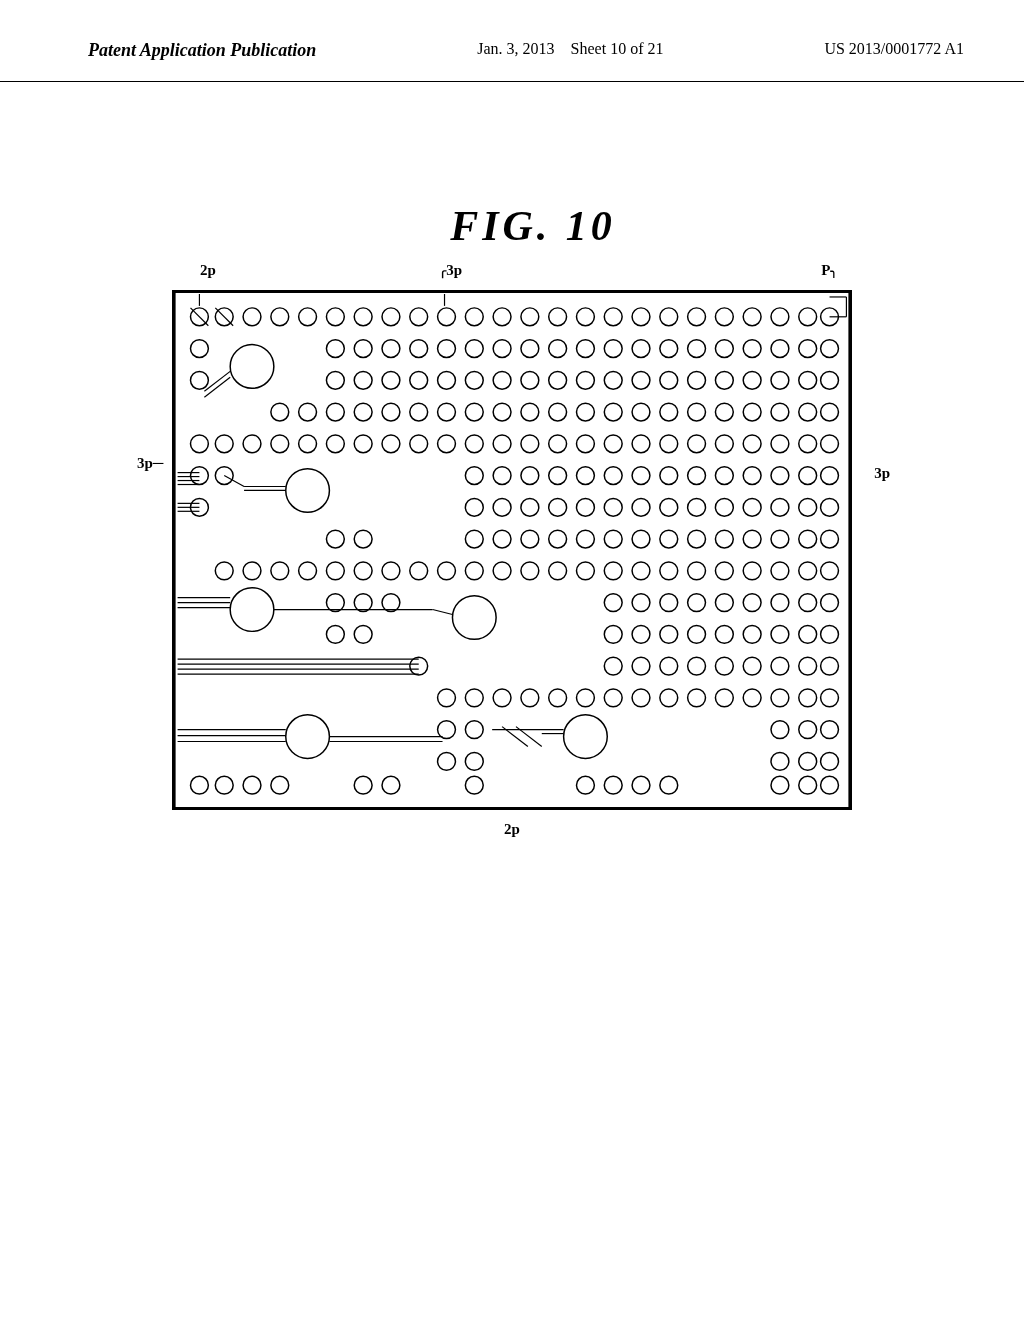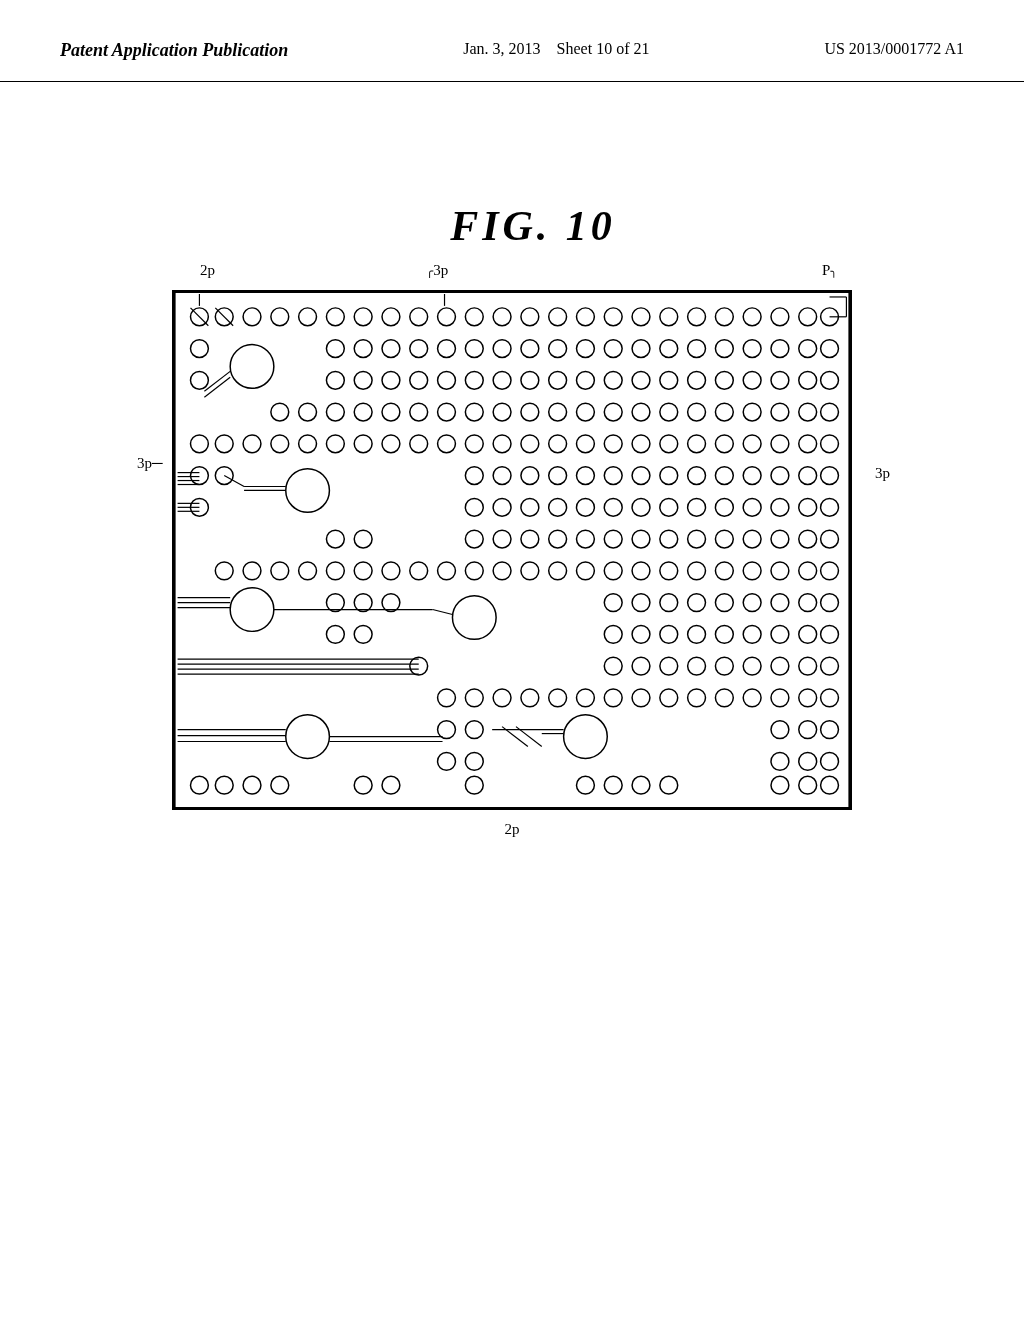--- a/index.html
+++ b/index.html
@@ -8,21 +8,21 @@
       height: 1320px;
       background: #ffffff;
       font-family: 'Times New Roman', Times, serif;
       position: relative;
       overflow: hidden;
     }
     .header {
       display: flex;
       justify-content: space-between;
       align-items: flex-start;
-      padding: 40px 60px 20px 60px;
+      padding: 40px 60px 20px 88px;
       border-bottom: 1px solid #000;
     }
     .header-left {
       font-size: 18px;
       font-weight: bold;
       font-style: italic;
     }
     .header-center {
       font-size: 16px;
       text-align: right;
@@ -39,20 +39,21 @@
       margin-top: 120px;
       margin-bottom: 40px;
       letter-spacing: 4px;
       padding-left: 42px;
     }
     .diagram-container {
       display: flex;
       justify-content: center;
       align-items: flex-start;
       margin-top: 6px;
+      font-weight: bold;
     }
     .diagram-wrapper {
       position: relative;
       width: 680px;
       height: 520px;
     }
     svg.diagram {
       width: 680px;
       height: 520px;
       border: 2px solid #000;
@@ -69,21 +70,21 @@
   </div>
   <div class="header-right">US 2013/0001772 A1</div>
 </div>
 
 <div class="figure-title">FIG.  10</div>
 
 <div class="diagram-container">
   <div class="diagram-wrapper">
     
     <div style="position:absolute;top:-28px;left:28px;font-size:15px;">2p</div>
-    <div style="position:absolute;top:-28px;left:254px;font-size:15px;">
+    <div style="position:absolute;top:-28px;left:267px;font-size:15px;">
       <span style="font-size:12px;">╭</span>3p
     </div>
     <div style="position:absolute;top:-28px;right:15px;font-size:15px;">
       P<span style="font-size:11px;">╮</span>
     </div>
     <div style="position:absolute;top:165px;left:-35px;font-size:15px;">3p─</div>
     <div style="position:absolute;top:175px;right:-38px;font-size:15px;">3p</div>
     <div style="position:absolute;bottom:-28px;left:50%;transform:translateX(-50%);font-size:15px;">2p</div>
 
     <svg class="diagram" viewBox="0 0 680 520" xmlns="http://www.w3.org/2000/svg">

